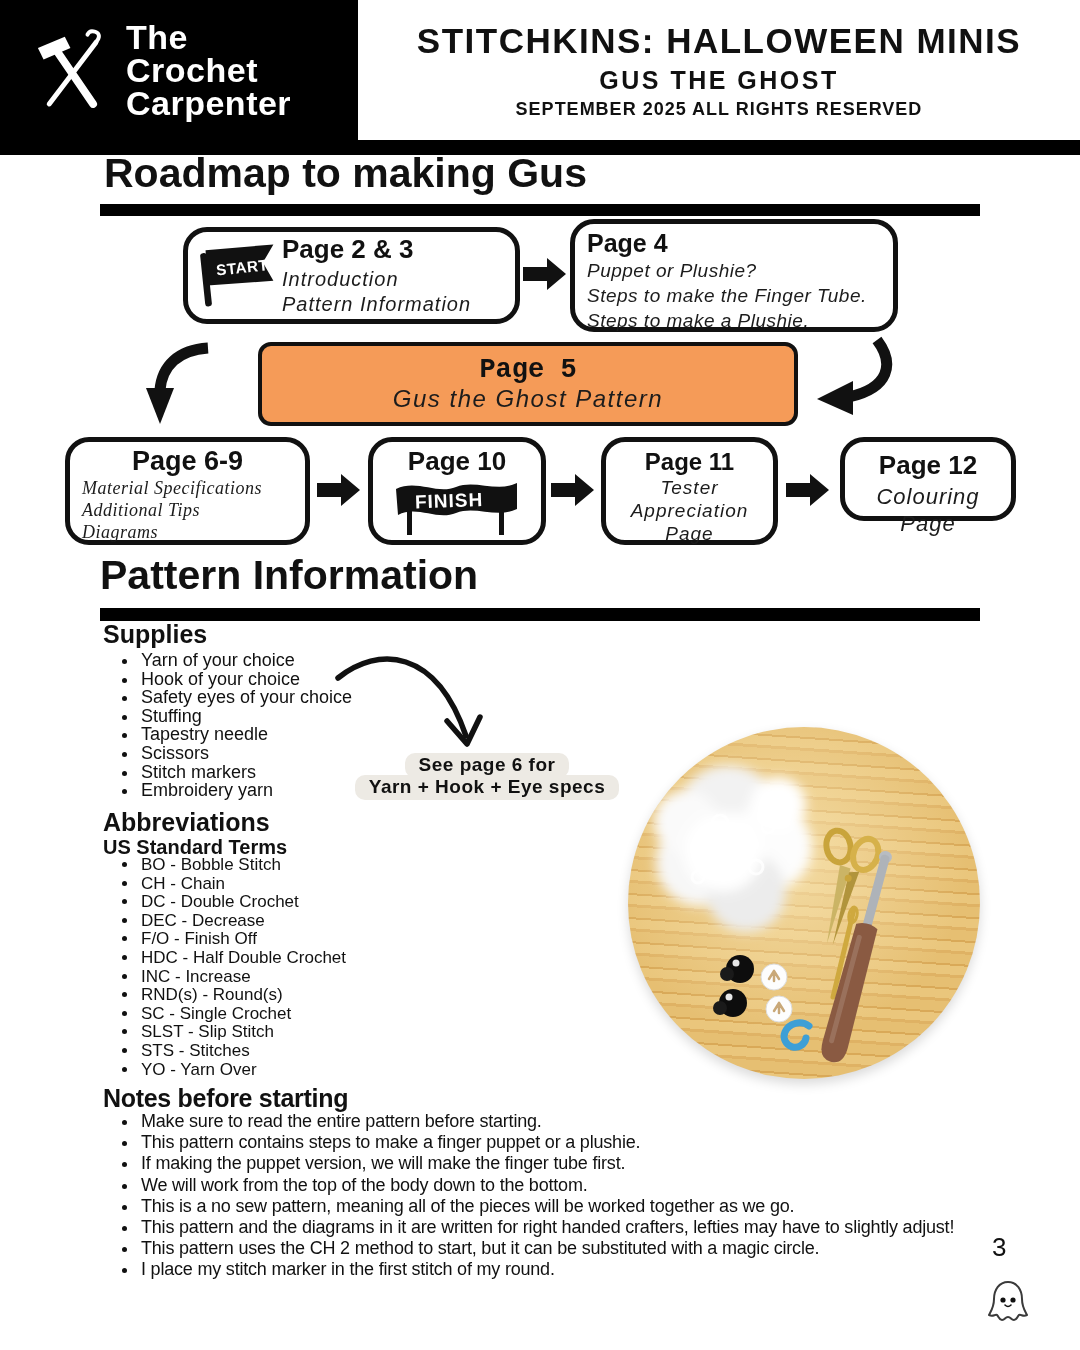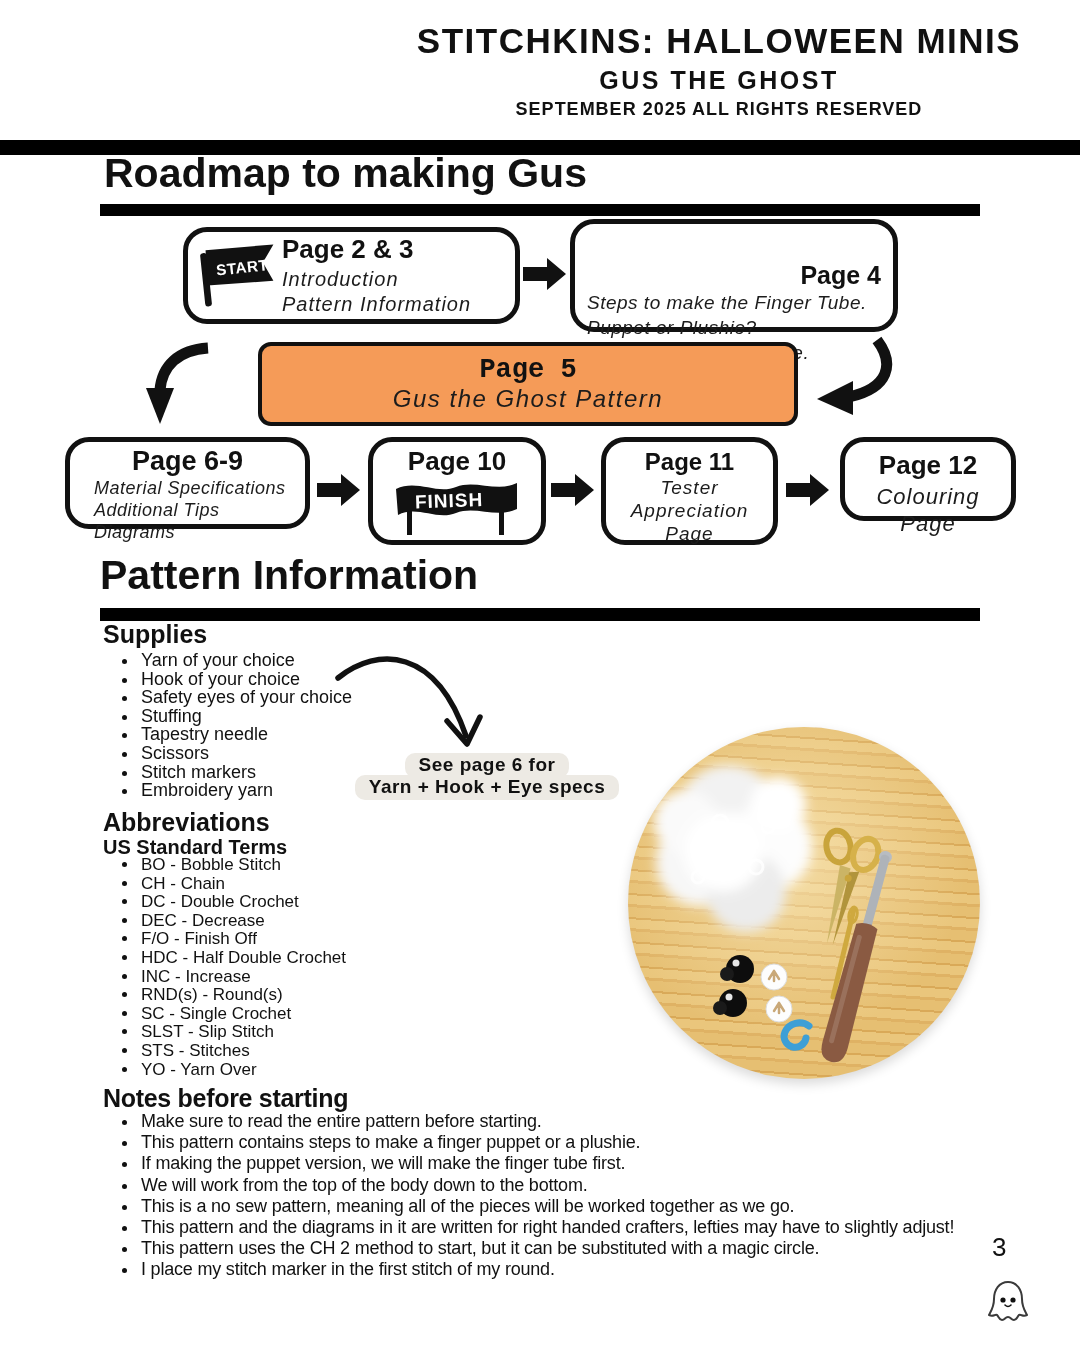--- a/index.html
+++ b/index.html
@@ -22,30 +22,30 @@
   .sec-h1 { position:absolute; font-size:41px; font-weight:800; letter-spacing:0; }
   .rule { position:absolute; left:100px; width:880px; height:12px; background:#000; }
   
   .rbox { position:absolute; background:#fff; border:5px solid #111; border-radius:24px; }
   .rbox .bt { font-weight:800; }
   .rbox .bl { font-style:italic; letter-spacing:1px; color:#1c1c1c; }
   #box23 { left:183px; top:227px; width:337px; height:97px; display:flex; align-items:center; padding-left:8px; }
   #box23 .bt { font-size:26px; margin-bottom:2px; }
   #box23 .bl { font-size:20px; line-height:25px; }
   #box4 { left:570px; top:219px; width:328px; height:113px; padding:5px 12px 0 12px; }
-  #box4 .bt { font-size:25px; text-align:right;margin-top:32px; }
+  #box4 .bt { font-size:25px; text-align:left; }
   #box4 .bl { font-size:19px; line-height:25px; letter-spacing:.5px; }
   #box5 { left:258px; top:342px; width:540px; height:84px; background:#F59B58;
     border:4px solid #111; border-radius:13px; display:flex; flex-direction:column;
     align-items:center; justify-content:center; }
   #box5 .bt { font-size:27px;font-family:Liberation Mono, monospace; }
   #box5 .bl { font-size:24px; letter-spacing:1.5px; }
-  #box69 { left:65px; top:437px; width:245px; height:92px; padding-top:4px; }
+  #box69 { left:65px; top:437px; width:245px; height:108px; padding-top:4px; }
   #box69 .bt { font-size:27px; text-align:center; }
-  #box69 .bl { font-size:18px; line-height:22px; padding-left:24px; letter-spacing:.5px; }
+  #box69 .bl { font-size:18px; line-height:22px; padding-left:12px; letter-spacing:.5px;font-family:Liberation Serif, serif; }
   #box10 { left:368px; top:437px; width:178px; height:108px; display:flex; flex-direction:column; align-items:center; padding-top:4px; }
   #box10 .bt { font-size:26px; }
   #box11 { left:601px; top:437px; width:177px; height:108px; text-align:center; padding-top:6px; }
   #box11 .bt { font-size:24px; }
   #box11 .bl { font-size:19px; line-height:23px; }
   #box12 { left:840px; top:437px; width:176px; height:84px; text-align:center; padding-top:8px; }
   #box12 .bt { font-size:26px; margin-bottom:2px; }
   #box12 .bl { font-size:22px; line-height:27px; }
   .arr { position:absolute; }
   
@@ -73,20 +73,33 @@
   }
   .photo svg { display:block; }
   
   .pagenum { position:absolute; left:992px; top:1232px; font-size:26px; color:#111; }
 </style>
 </head>
 <body>
 
 <div id="page">
 
+  <div class="logo-box">
+    <svg width="92" height="104" viewBox="0 0 130 110">
+      <polygon points="14,24 52,8 60,24 22,40" fill="#fff"></polygon>
+      <line x1="42" y1="30" x2="92" y2="103" stroke="#fff" stroke-width="11" stroke-linecap="round"></line>
+      <line x1="30" y1="103" x2="96" y2="16" stroke="#fff" stroke-width="7" stroke-linecap="round"></line>
+      <path d="M96,16 q9,-11 -1,-15 q-8,-3 -11,4" stroke="#fff" stroke-width="5.5" fill="none" stroke-linecap="round"></path>
+    </svg>
+    <div class="logo-text">
+      <div>The</div>
+      <div>Crochet</div>
+      <div>Carpenter</div>
+    </div>
+  </div>
   <div class="title-box">
     <div class="t1">STITCHKINS: HALLOWEEN MINIS</div>
     <div class="t2">GUS THE GHOST</div>
     <div class="t3">SEPTEMBER 2025 ALL RIGHTS RESERVED</div>
   </div>
   <div class="hbar"></div>
 
   <div class="sec-h1" style="left:104px; top:150px;">Roadmap to making Gus</div>
   <div class="rule" style="top:204px;"></div>
 
@@ -102,22 +115,22 @@
       <div class="bl">Pattern Information</div>
     </div>
   </div>
 
   <svg class="arr" style="left:523px; top:256px;" width="44" height="36" viewBox="0 0 44 36">
     <polygon points="0,11 24,11 24,2 43,18 24,34 24,25 0,25" fill="#111"></polygon>
   </svg>
 
   <div class="rbox" id="box4">
     <div class="bt">Page 4</div>
+    <div class="bl">Puppet or Plushie?</div>
     <div class="bl">Steps to make the Finger Tube.</div>
-    <div class="bl">Puppet or Plushie?</div>
     <div class="bl">Steps to make a Plushie.</div>
   </div>
 
   <svg class="arr" style="left:805px; top:336px;" width="88" height="82" viewBox="0 0 88 82">
     <path d="M 72,4 C 90,28 84,52 44,61" stroke="#111" stroke-width="11" fill="none"></path>
     <polygon points="48,45 12,63 48,79" fill="#111"></polygon>
   </svg>
 
   <div class="rbox" id="box5">
     <div class="bt">Page 5</div>

